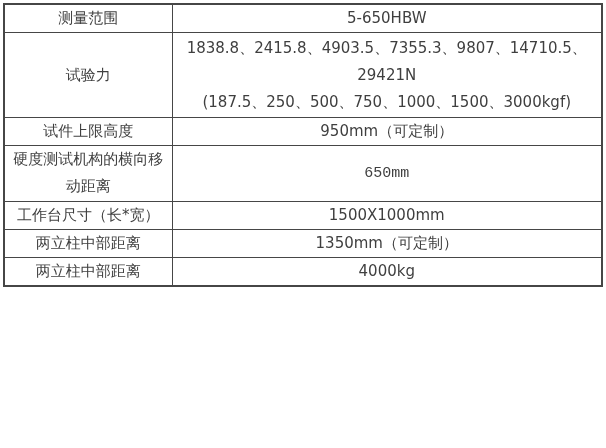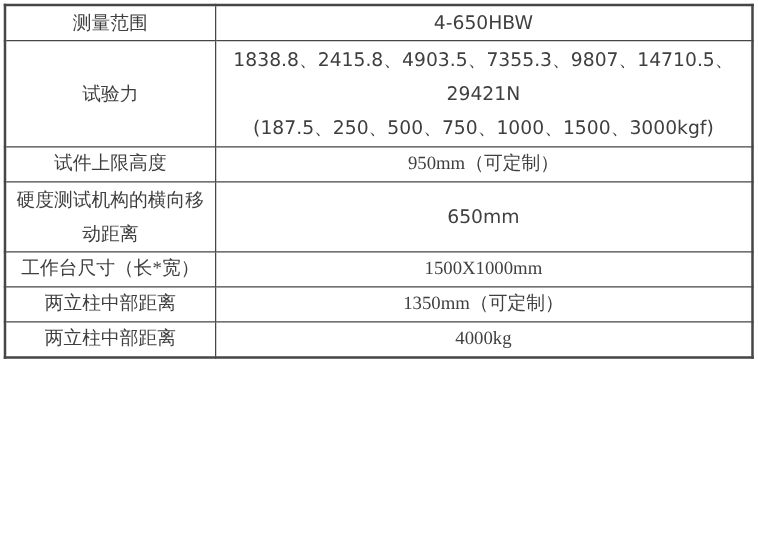--- a/index.html
+++ b/index.html
@@ -25,35 +25,35 @@
     vertical-align: middle;
     color: #3f3f3f;
     font-size: 15px;
     line-height: 1.8;
     padding: 0 6px;
     overflow: hidden;
   }
   td.value { white-space: pre-line; }
   tr.h-1 { height: 26px; }
   tr.h-3 { height: 85px; }
-  tr.h-2 { height: 56px; }
-  tr.h-std { height: 28px; font-family: Liberation Serif, serif; }
+  tr.h-2 { height: 56px; font-family: Liberation Mono, monospace; }
+  tr.h-std { height: 28px; }
 </style>
 </head>
 <body>
 
 <table class="spec-table">
   <colgroup>
     <col class="c-label">
     <col class="c-value">
   </colgroup>
   <tbody>
     <tr class="h-1">
       <td class="label">测量范围</td>
-      <td class="value">4-650HBW</td>
+      <td class="value">5-650HBW</td>
     </tr>
     <tr class="h-3">
       <td class="label">试验力</td>
       <td class="value">1838.8、2415.8、4903.5、7355.3、9807、14710.5、
 29421N
 (187.5、250、500、750、1000、1500、3000kgf)</td>
     </tr>
     <tr class="h-std">
       <td class="label">试件上限高度</td>
       <td class="value">950mm（可定制）</td>

